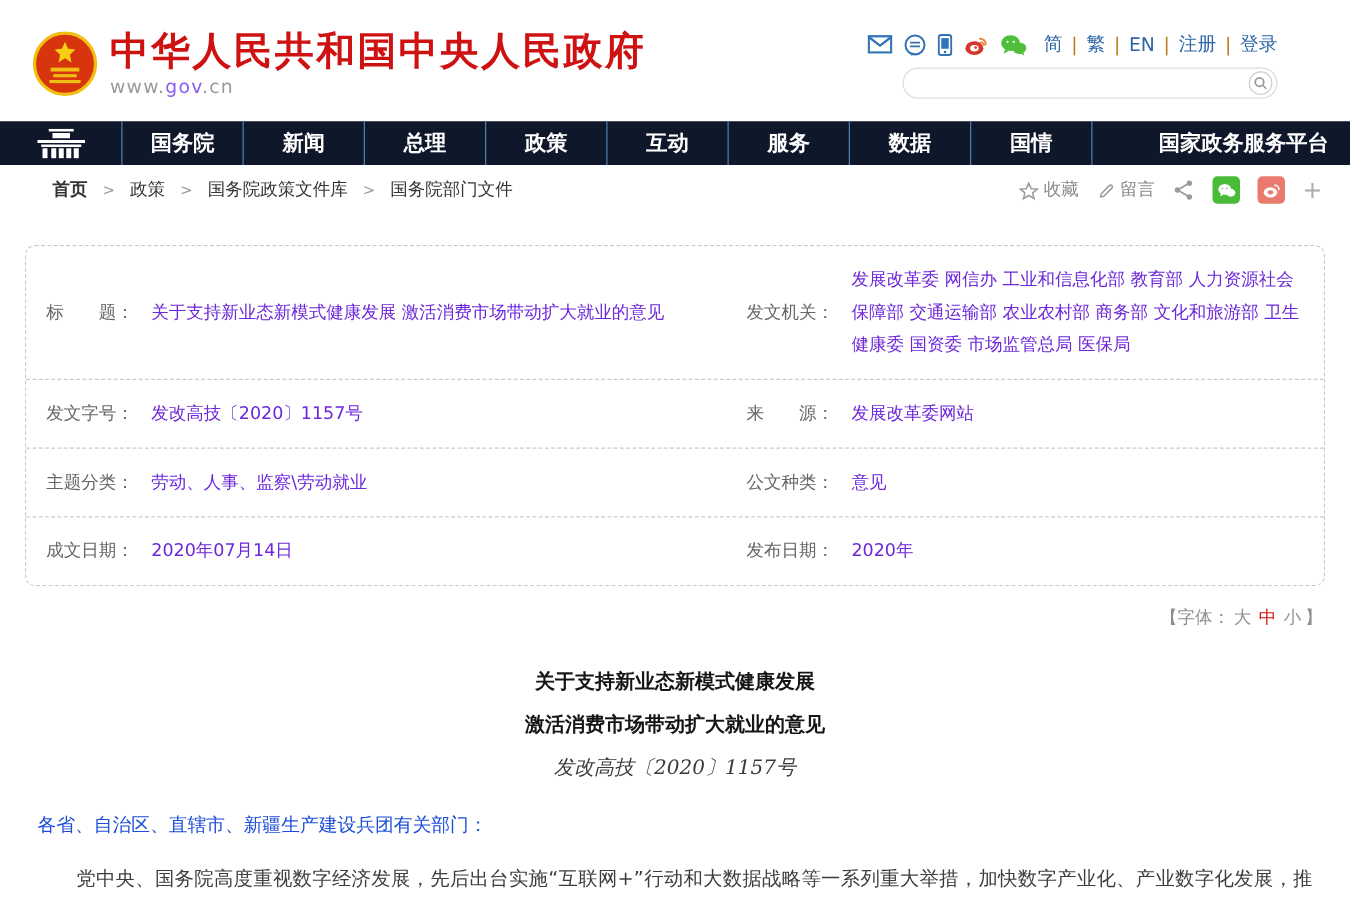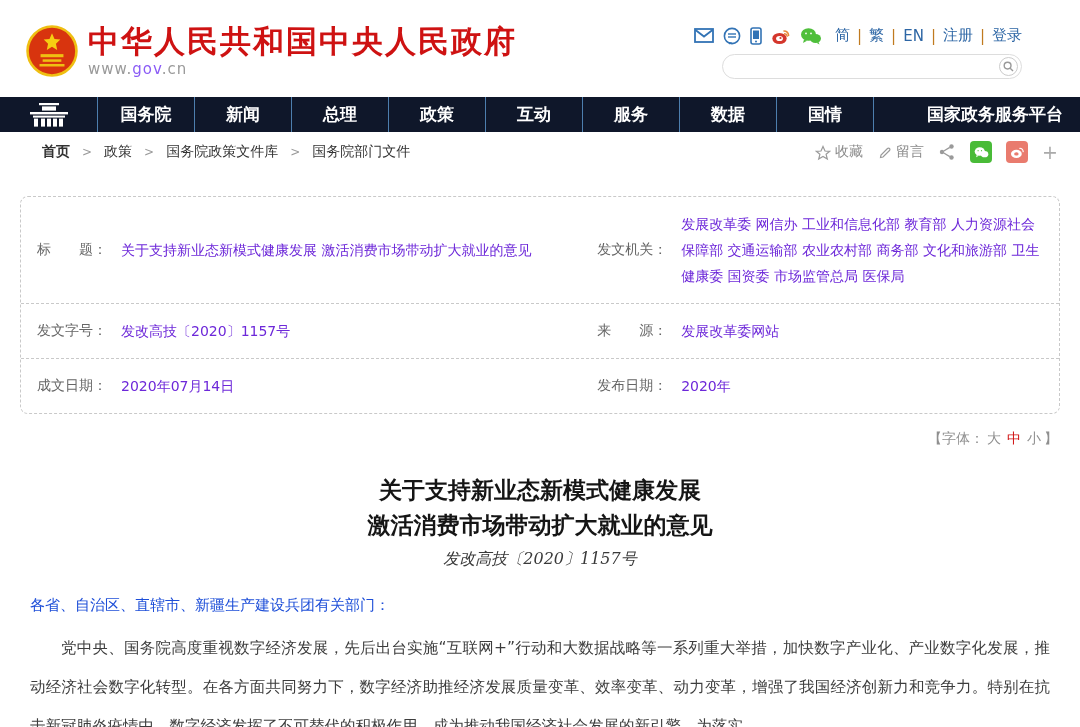--- a/index.html
+++ b/index.html
@@ -58,21 +58,21 @@
   .row1 .cell { min-height:98px; }
   .meta-row:not(.row1) .cell { min-height:48px; }
   .cell.right { padding-left:26px; }
 
   
   .fontsize-line { margin:16px 22px 0; text-align:right; font-size:14px; color:#8f8f8f; }
   .fontsize-line .opt { cursor:pointer; margin:0 3px; }
   .fontsize-line .active { color:#d01111; }
   .doc-title { margin-top:24px; text-align:center;
     font-family:"DejaVu Serif","Liberation Serif",serif; font-weight:bold;
-    font-size:23px; color:#151515; line-height:35px; }
+    font-size:16px; color:#151515; line-height:35px; }
   .doc-number { margin-top:7px; text-align:center; font-family:"DejaVu Serif","Liberation Serif",serif;
     font-style:italic; font-size:16px; color:#3a3a3a; }
   .salutation { margin:26px 30px 0; font-size:15px; color:#1d4ed8; }
   .body-para { margin:14px 30px 0; font-size:15.5px; color:#3d3d3d; line-height:39px;
     text-indent:2em; text-align:justify; }
 
   svg { display:block; }
 </style>
 </head>
 <body>
@@ -251,20 +251,30 @@
       <span class="lbl">发文字号：</span>
       <span class="val">发改高技〔2020〕1157号</span>
     </div>
     <div class="cell right">
       <span class="lbl">来　　源：</span>
       <span class="val">发展改革委网站</span>
     </div>
   </div>
   <div class="meta-row">
     <div class="cell">
+      <span class="lbl">主题分类：</span>
+      <span class="val">劳动、人事、监察\劳动就业</span>
+    </div>
+    <div class="cell right">
+      <span class="lbl">公文种类：</span>
+      <span class="val">意见</span>
+    </div>
+  </div>
+  <div class="meta-row">
+    <div class="cell">
       <span class="lbl">成文日期：</span>
       <span class="val">2020年07月14日</span>
     </div>
     <div class="cell right">
       <span class="lbl">发布日期：</span>
       <span class="val">2020年</span>
     </div>
   </div>
 </div>
 

